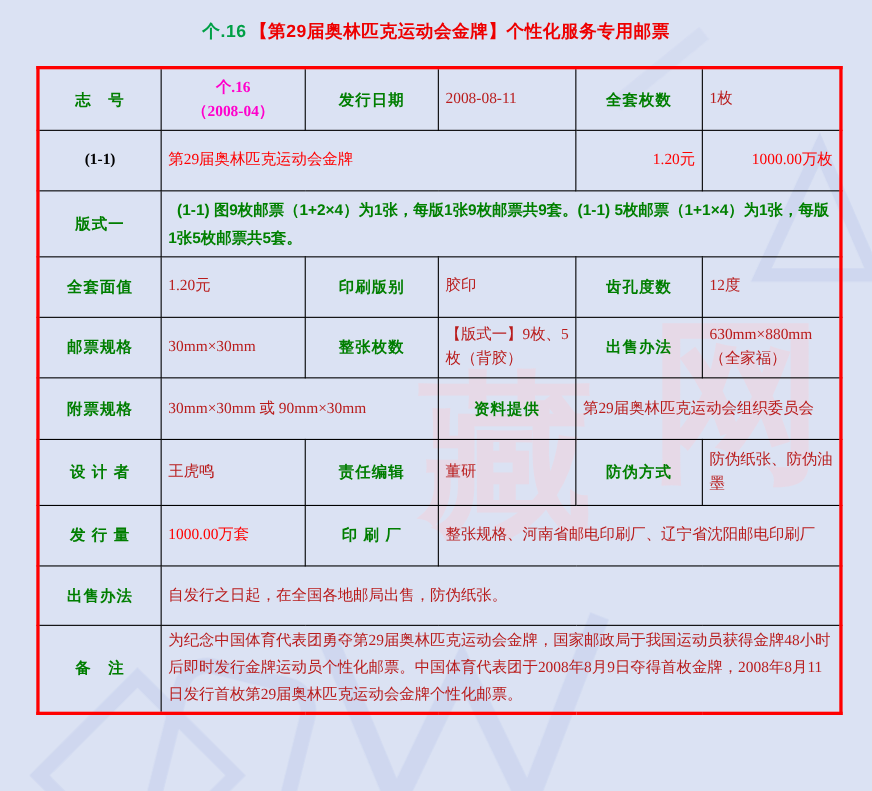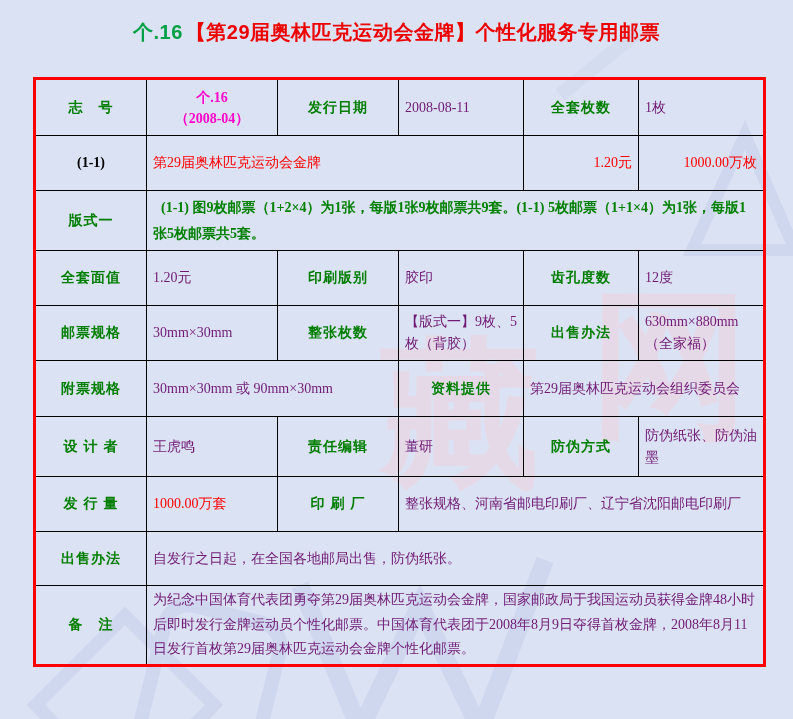--- a/index.html
+++ b/index.html
@@ -9,57 +9,57 @@
     background:#dbe2f3;
     overflow:hidden;
     font-family:"Liberation Sans",sans-serif;
   }
   
   .wm{position:absolute;left:0;top:0;z-index:0;}
   .wm text{font-family:"Liberation Serif",serif;font-weight:bold;}
   
   .title{
     position:absolute;top:19px;left:0;width:100%;
-    text-align:center;font-size:20px;font-weight:bold;
+    text-align:center;font-size:16px;font-weight:bold;
     letter-spacing:.5px;z-index:2;
   }
   .title .t-green{color:#00a046;margin-right:3px;}
   .title .t-red{color:#ee0000;}
   
   table.info{
-    position:absolute;left:33px;top:77px;width:730px;z-index:1;
+    position:absolute;left:33px;top:60px;width:730px;z-index:1;
     border-collapse:collapse;table-layout:fixed;
     border:3px solid #ff0000;
   }
   table.info td{
     border:1px solid #000000;
     padding:2px 6px;
     vertical-align:middle;
     overflow:hidden;
   }
   td.lbl{
     color:#007e00;font-weight:bold;text-align:center;
     font-size:14px;letter-spacing:1px;
     font-family:"Liberation Sans",sans-serif;
   }
   td.val{
-    color:#701a75;font-size:14px;text-align:left;
+    color:#b91c1c;font-size:14px;text-align:left;
     font-family:"Liberation Serif",serif;
     padding-left:9px;line-height:1.55;
   }
   td.red-val{color:#ff0000;margin-top:13px;}
   td.lbl-red{color:#000000;font-family:"Liberation Serif",serif;letter-spacing:0;}
   td.right{text-align:right;padding-right:7px;}
   td.magenta{
     color:#ff00cc;font-weight:bold;text-align:center;
     font-size:14px;font-family:"Liberation Serif",serif;line-height:1.5;
   }
   td.green-text{
     color:#008000;font-weight:bold;font-size:14px;
-    font-family:Liberation Serif, serif;line-height:1.85;
+    font-family:Liberation Sans, sans-serif;line-height:1.85;
     padding-left:12px;padding-right:10px;text-indent:8px;
   }
   td.remark-text{line-height:1.75;padding-right:10px;margin-left:17px;}
 </style>
 </head>
 <body>
 
 <div class="page">
 
   <svg class="wm" width="793" height="719" viewBox="0 0 793 719">

